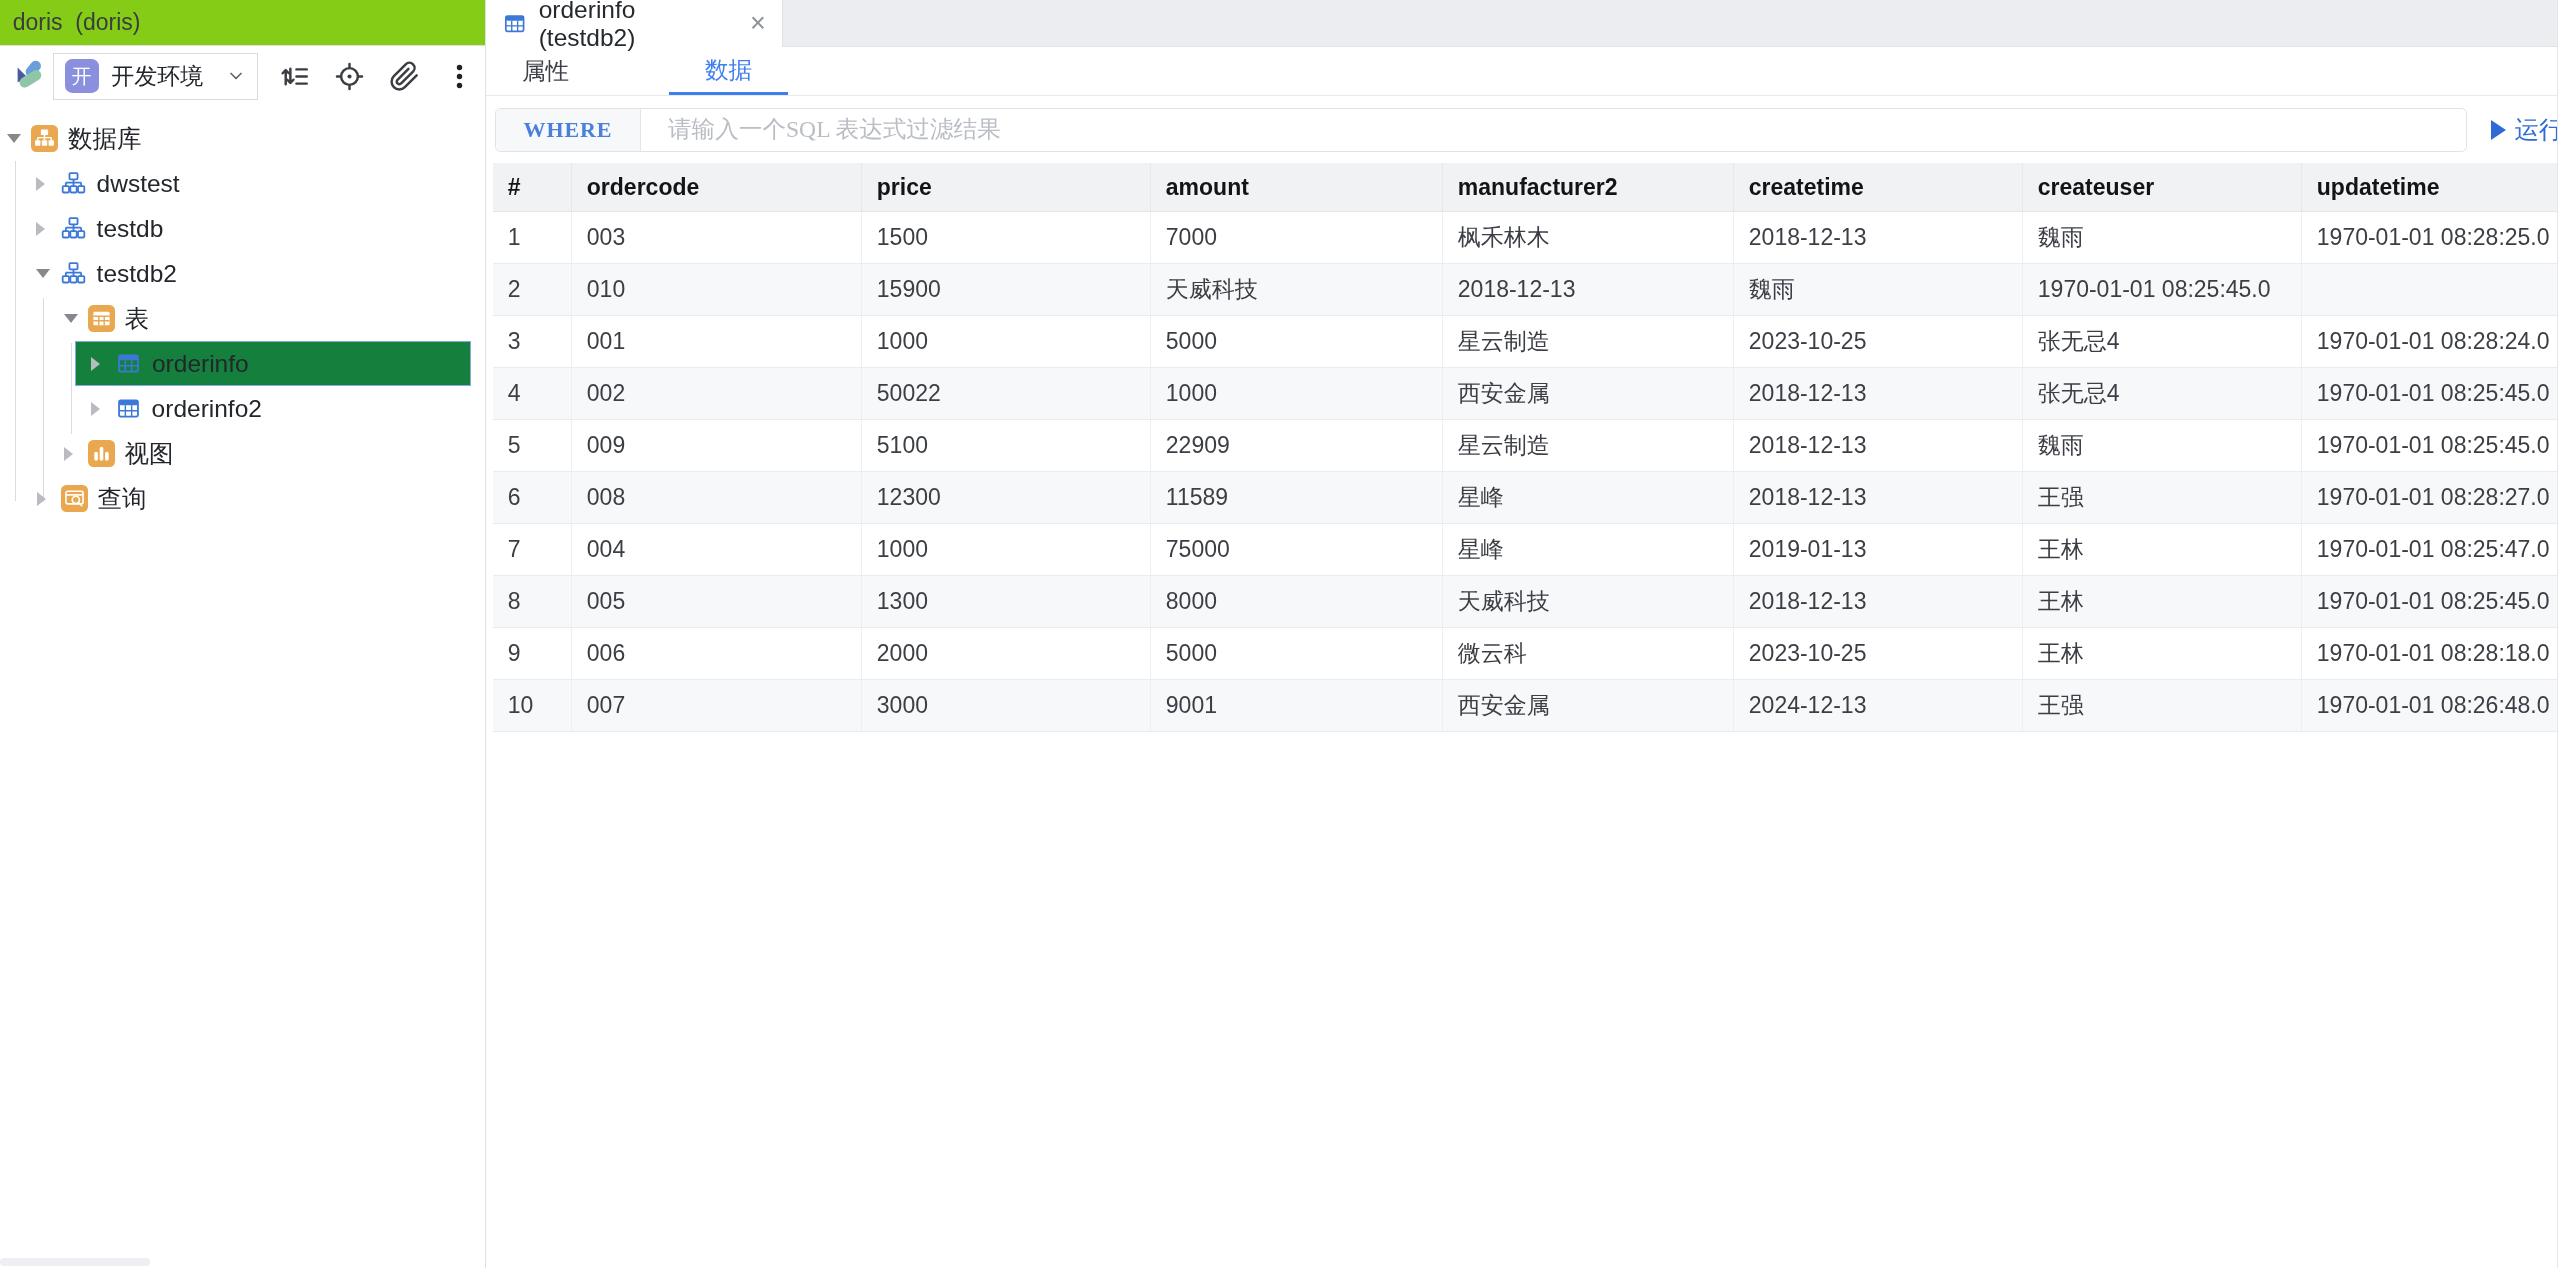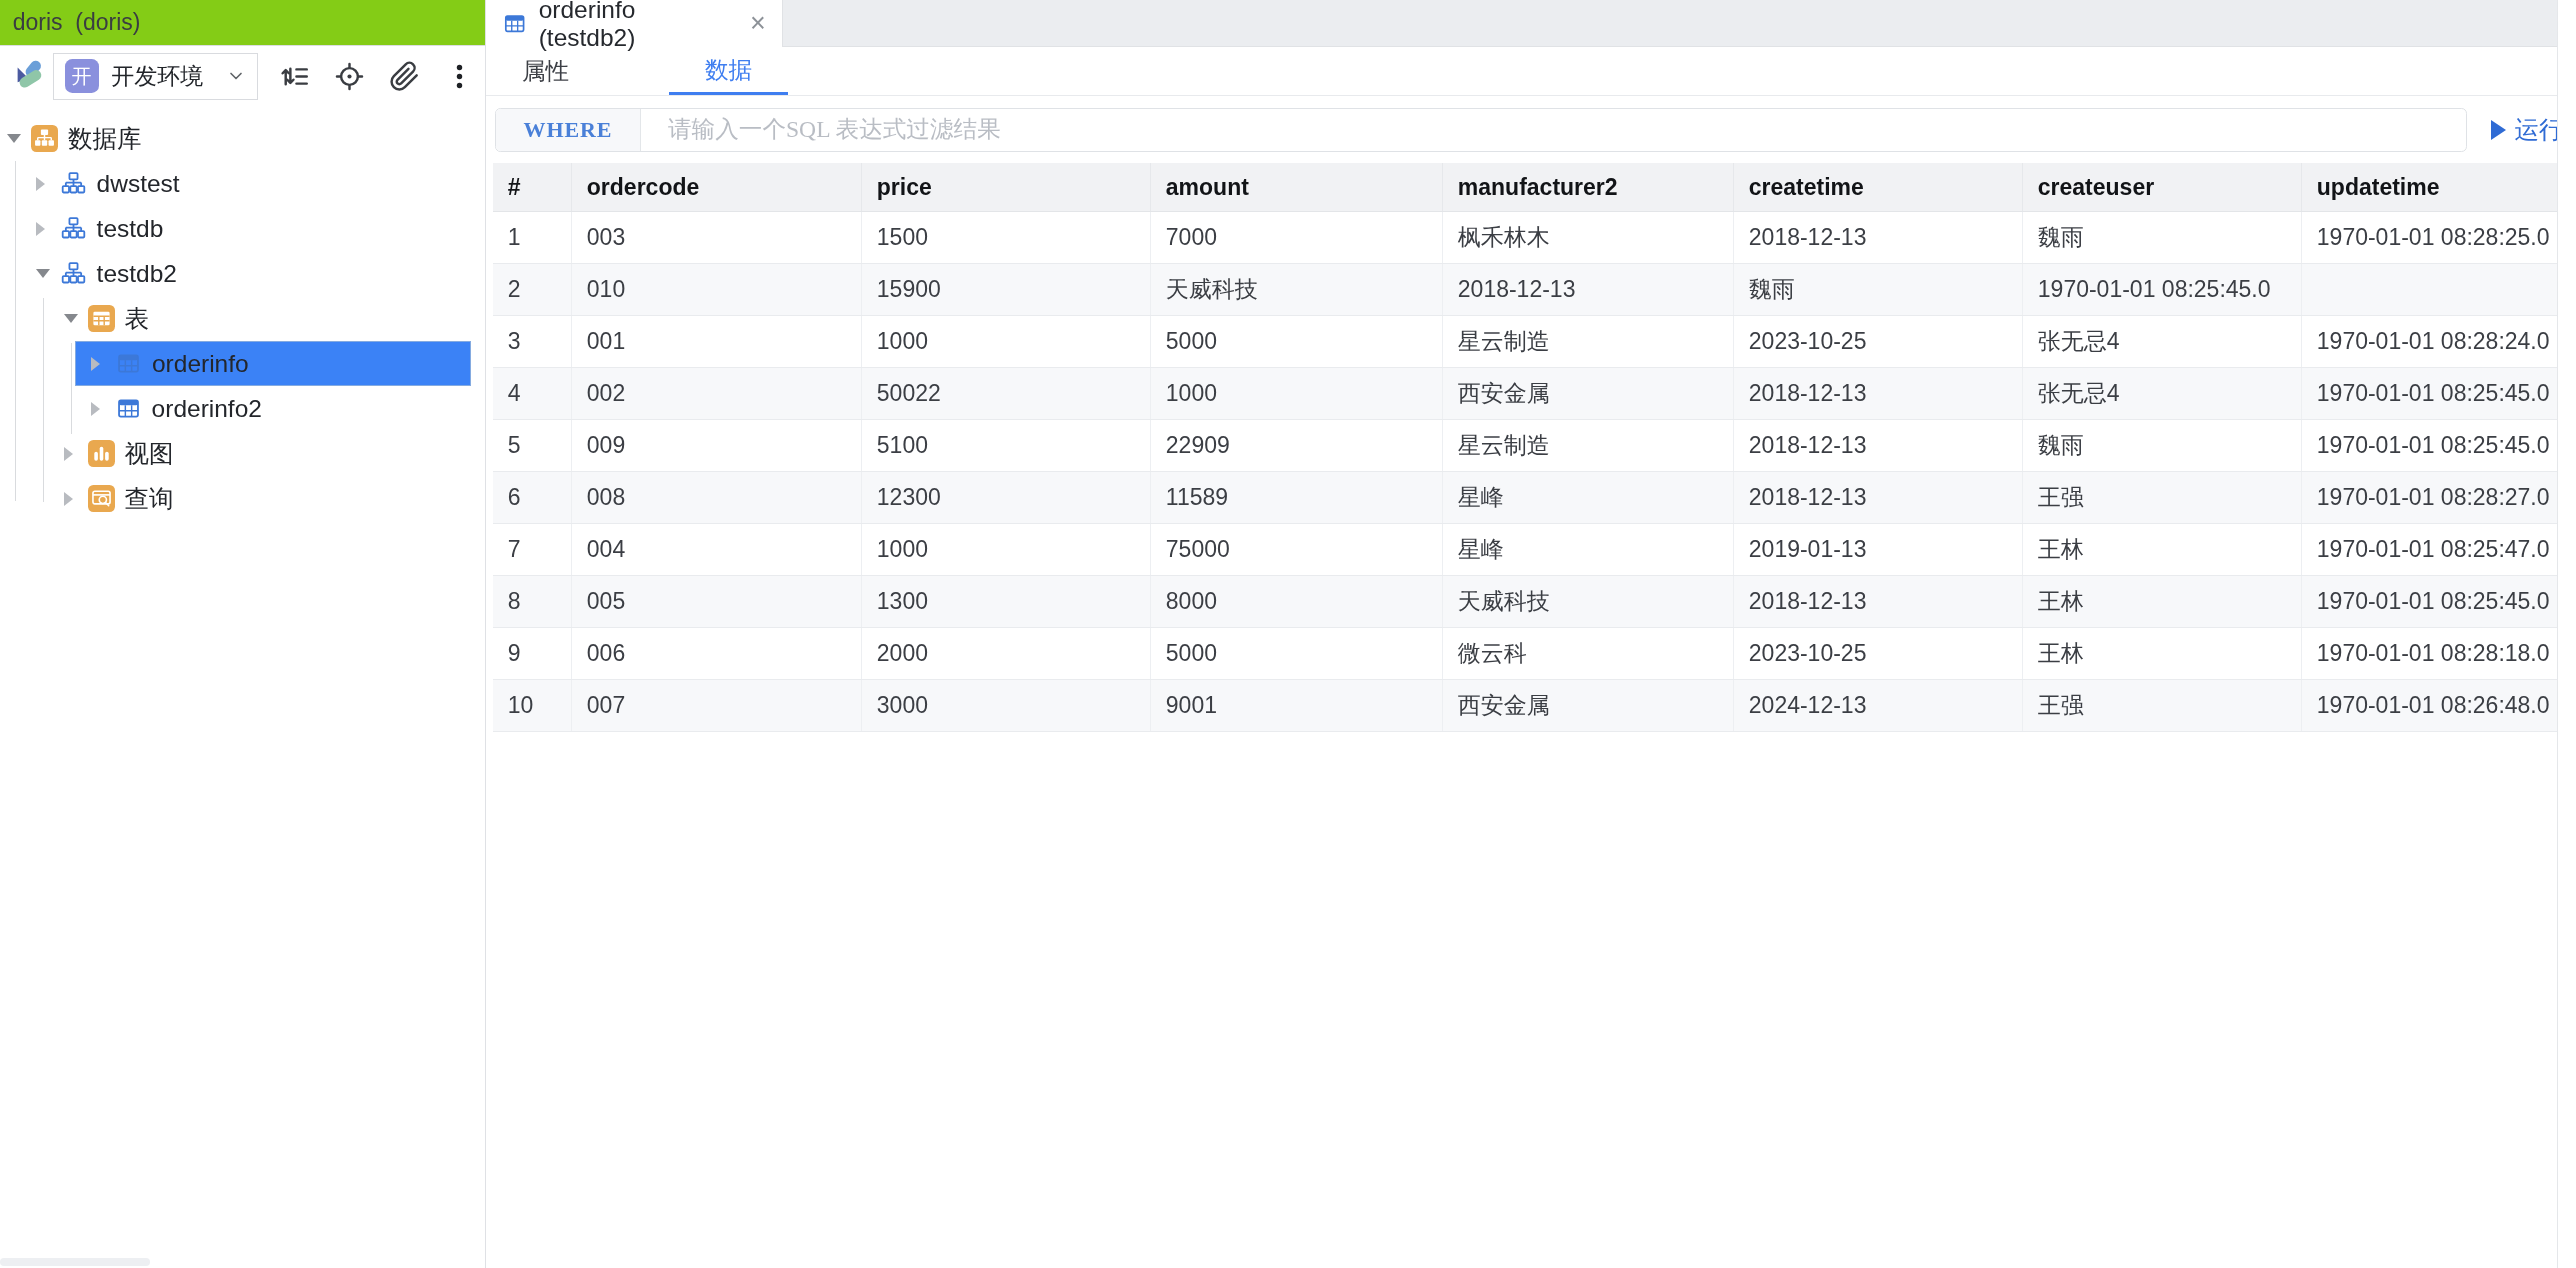--- a/index.html
+++ b/index.html
@@ -39,21 +39,21 @@
   .tree{position:relative;padding-top:10px;}
   .guide{position:absolute;width:0.9px;background:#d9dbde;}
   .guide.g1{left:14.5px;top:55px;height:340px;}
   .guide.g2{left:43px;top:192px;height:204px;}
   .guide.g3{left:71px;top:237px;height:91px;}
   .tree-row{
     height:45px;display:flex;align-items:center;font-size:24.5px;color:#23262b;
     cursor:pointer;position:relative;box-sizing:border-box;
   }
   .tree-row.selected{
-    background:#3b82f6;border:0.9px solid #85abe0;
+    background:#15803d;border:0.9px solid #85abe0;
     margin-left:75px;width:396px;box-sizing:border-box;
   }
   .caret{width:23.6px;display:flex;align-items:center;justify-content:flex-start;flex:0 0 auto;}
   .caret.expanded::before{
     content:"";border-left:7.3px solid transparent;border-right:7.3px solid transparent;
     border-top:9px solid #85888d;display:block;
   }
   .caret.collapsed::before{
     content:"";border-top:7.3px solid transparent;border-bottom:7.3px solid transparent;
     border-left:9px solid #b8bbc0;display:block;
@@ -280,21 +280,21 @@
         <span class="ticon">
           <svg width="27" height="27" viewBox="0 0 30 30">
             <rect width="30" height="30" rx="6" fill="#E9A84F"></rect>
             <rect x="7" y="13" width="4" height="10" rx="2" fill="#fff"></rect>
             <rect x="13" y="7.5" width="4" height="15.5" rx="2" fill="#fff"></rect>
             <rect x="19" y="13" width="4" height="10" rx="2" fill="#fff"></rect>
           </svg>
         </span>
         <span class="tlabel">视图</span>
       </div>
-      <div class="tree-row" style="padding-left: 64px;">
+      <div class="tree-row" style="padding-left: 37px;">
         <span class="caret collapsed"></span>
         <span class="ticon">
           <svg width="27" height="27" viewBox="0 0 30 30">
             <rect width="30" height="30" rx="6" fill="#E9A84F"></rect>
             <rect x="5.5" y="7" width="19" height="14" rx="2" fill="none" stroke="#fff" stroke-width="1.8"></rect>
             <path d="M5.5 11h19" stroke="#fff" stroke-width="1.8"></path>
             <circle cx="16.5" cy="16.5" r="4" fill="#E9A84F" stroke="#fff" stroke-width="1.8"></circle>
             <path d="M19.5 19.5l3.5 3.5" stroke="#fff" stroke-width="1.8" stroke-linecap="round"></path>
           </svg>
         </span>

